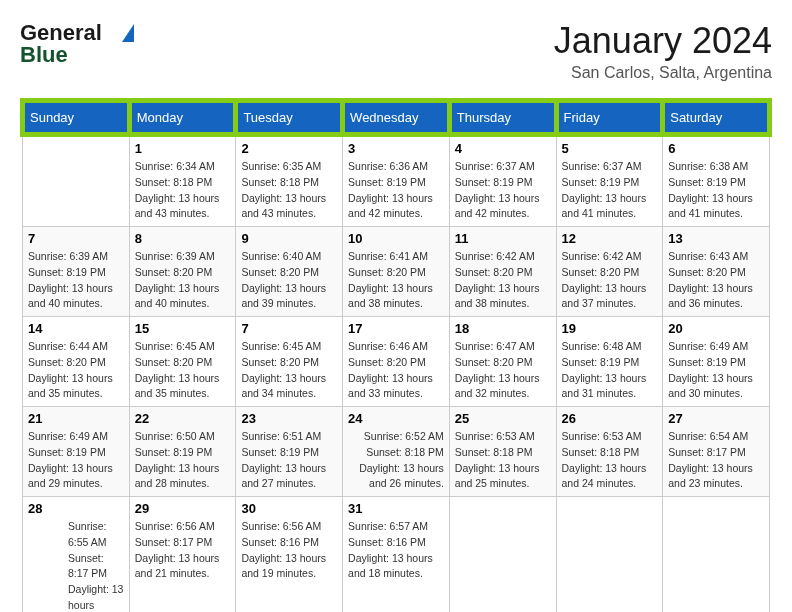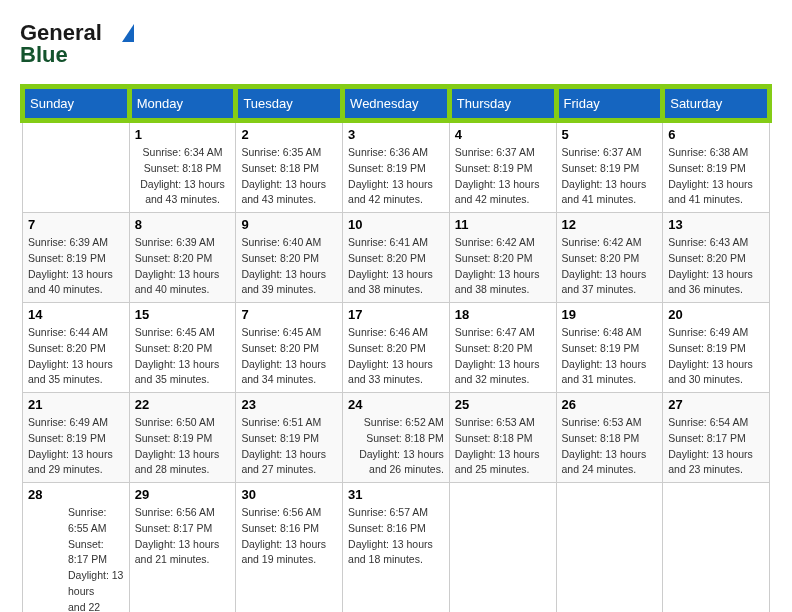--- a/index.html
+++ b/index.html
@@ -89,40 +89,44 @@
 <body>
 
 <div class="header-area">
   <div class="logo">
     <div class="logo-row">
       <span style="font-size:22px; font-weight:bold; color:#1a1a1a;">General</span>
       <span class="logo-triangle"></span>
     </div>
     <span style="font-size:22px; font-weight:bold; color:#14532d; margin-top:-4px;">Blue</span>
   </div>
+  <div class="title-area">
+    <div class="month-title">January 2024</div>
+    <div class="subtitle">San Carlos, Salta, Argentina</div>
+  </div>
 </div>
 
 <table class="calendar">
   <thead>
     <tr>
     <th>Sunday</th>
         <th>Monday</th>
         <th>Tuesday</th>
         <th>Wednesday</th>
         <th>Thursday</th>
         <th>Friday</th>
         <th>Saturday</th>
       </tr>
   </thead>
   <tbody id="calendar-body">
   <tr>
         <td class="empty-cell"></td>
         <td>
           <span class="day-number">1</span>
-          <div class="cell-info" style="white-space: pre-line; text-align: center;">Sunrise: 6:34 AM
+          <div class="cell-info" style="white-space: pre-line;">Sunrise: 6:34 AM
 Sunset: 8:18 PM
 Daylight: 13 hours
 and 43 minutes.</div>
         </td>
         <td>
           <span class="day-number">2</span>
           <div class="cell-info" style="white-space: pre-line;">Sunrise: 6:35 AM
 Sunset: 8:18 PM
 Daylight: 13 hours
 and 43 minutes.</div>

